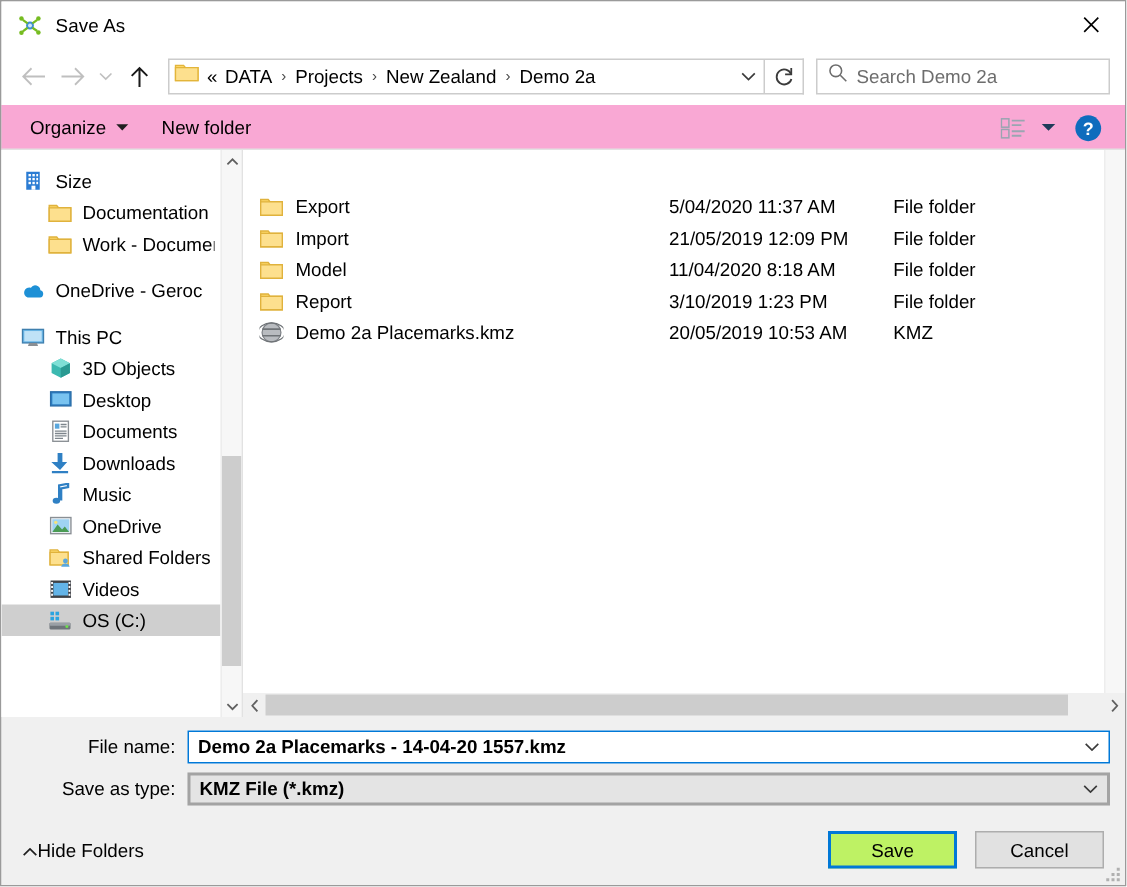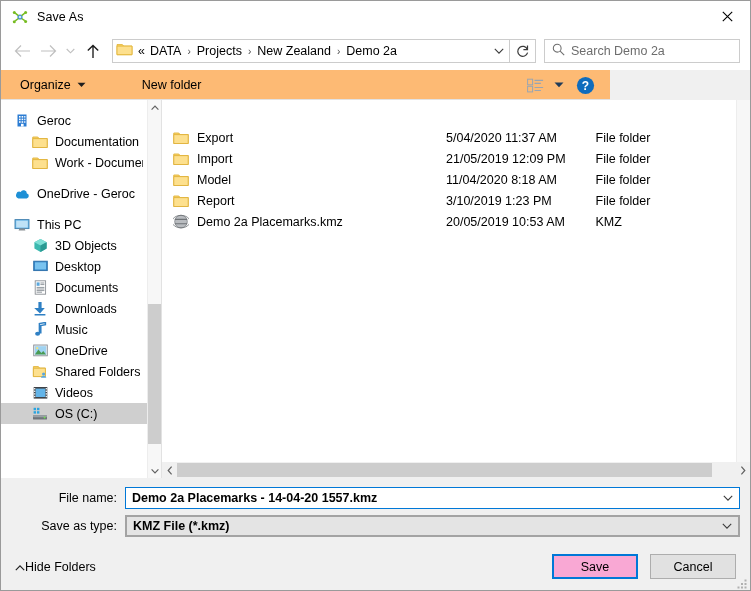--- a/index.html
+++ b/index.html
@@ -95,24 +95,24 @@
     border: none; outline: none; background: transparent;
     font-family: "Liberation Sans", sans-serif;
     font-size: 12.5px; color: #6d6d6d;
     flex: 1 1 auto; min-width: 0;
   }
   #search-input::placeholder { color: #6d6d6d; opacity: 1; }
 
   
   #commandbar {
     position: absolute; left: 0; top: 69px;
-    width: 609px; height: 30px;
-    background: #fdba74;
+    width: 749px; height: 30px;
+    background: #f9a8d4;
     border-bottom: 1px solid #e2e2e2;
-    display: flex; align-items: center; gap: 34px;
+    display: flex; align-items: center;
   }
   .cmd {
     font-size: 12.5px; color: #000000;
     padding: 4px 7px; cursor: default;
     display: flex; align-items: center; gap: 6px;
   }
   #cmd-organize { margin-left: 12px; }
   #cmd-newfolder { margin-left: 8px; }
   .cmd-caret { display: flex; align-items: center; }
   #view-controls {
@@ -300,21 +300,21 @@
   .dlgbtn {
     height: 25px; width: 86px;
     border: 1px solid #adadad; background: #e1e1e1;
     font-family: "Liberation Sans", sans-serif;
     font-size: 12.5px; color: #000000;
     display: flex; align-items: center; justify-content: center;
     cursor: default;
   }
   #save-btn {
     position: absolute; right: 112px; top: 10px;
-    border: 2px solid #0078d7; background: #f9a8d4;
+    border: 2px solid #0078d7; background: #bef264;
   }
   #cancel-btn { position: absolute; right: 14px; top: 10px; }
   #resize-grip {
     position: absolute; right: 2px; bottom: 2px;
     width: 12px; height: 12px;
   }
 </style>
 </head>
 <body>
 
@@ -455,21 +455,21 @@
                 <rect x="4" y="5.6" width="1.6" height="1.6"></rect>
                   <rect x="6.6" y="5.6" width="1.6" height="1.6"></rect>
                 <rect x="9.2" y="5.6" width="1.2" height="1.6"></rect>
                 <rect x="4" y="8.2" width="1.6" height="1.6"></rect>
                   <rect x="6.6" y="8.2" width="1.6" height="1.6"></rect>
                 <rect x="9.2" y="8.2" width="1.2" height="1.6"></rect>
                 <rect x="6" y="10.8" width="2.6" height="2.7"></rect>
               </g>
             </svg>
           </span>
-          <span class="side-label">Geroc</span>
+          <span class="side-label">Size</span>
         </div>
 
         <div class="side-item lvl1">
           <span class="side-ico">
             <svg width="16" height="14" viewBox="0 0 16 14">
               <path d="M0.8 2 h5 l1.2 1.5 H15.2 v9 H0.8 Z" fill="#fcd769" stroke="#e0b23c" stroke-width="0.9"></path>
               <path d="M0.8 3.6 h14.4 v8.9 H0.8 Z" fill="#fde08e" stroke="#e0b23c" stroke-width="0.9"></path>
             </svg>
           </span>
           <span class="side-label">Documentation</span>

